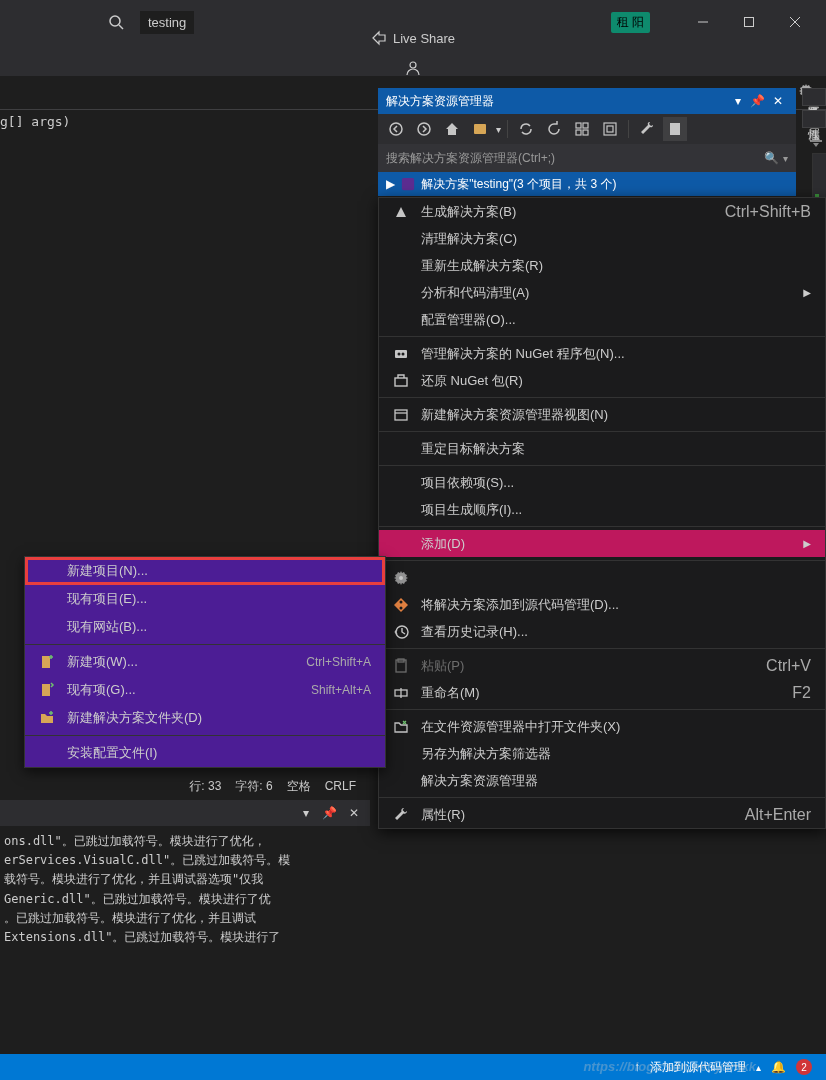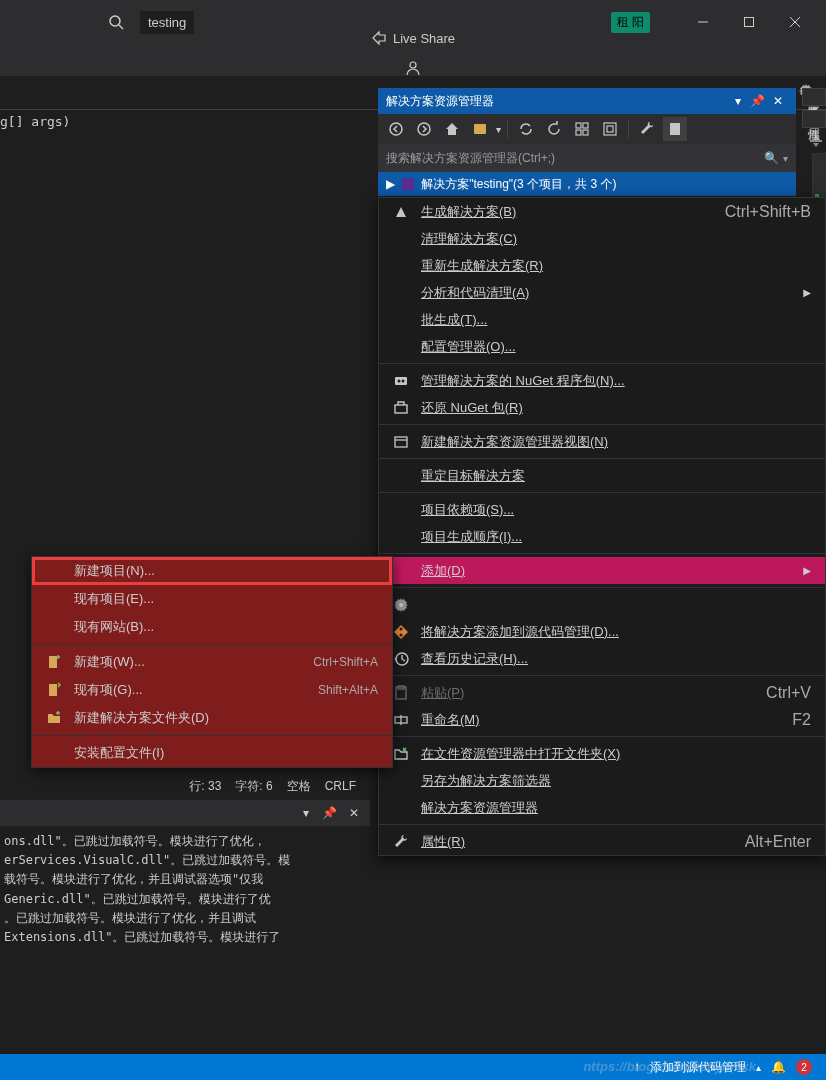--- a/index.html
+++ b/index.html
@@ -21,32 +21,32 @@
 
 .code-snippet { padding: 4px 0 4px 0; color: #ccc; font-family: Consolas, monospace; }
 
 .middle-zone { position: relative; height: 620px; background: #1e1e1e; }
 
 .split-handle { position: absolute; right: 0; top: 0; width: 18px; height: 18px; color: #888; }
 
 .minimap { position: absolute; right: -4px; top: 20px; width: 18px; height: 480px; background: #2d2d30; border: 1px solid #333; }
 .minimap .mk { position: absolute; left: 2px; width: 4px; background: #3a8e3a; }
 
-.submenu { position: absolute; left: 24px; top: 556px; width: 362px; background: #7f1d1d; border: 1px solid #333; box-shadow: 0 4px 12px rgba(0,0,0,0.6); z-index: 50; margin-left: 7px; }
+.submenu { position: absolute; left: 24px; top: 556px; width: 362px; background: #4c1d95; border: 1px solid #333; box-shadow: 0 4px 12px rgba(0,0,0,0.6); z-index: 50; }
 .submenu .item { display: flex; align-items: center; height: 28px; padding: 0 14px; }
 .submenu .item .icon-slot { width: 28px; display: flex; align-items: center; }
 .submenu .item .label { flex: 1; }
 .submenu .item .shortcut { color: #aaa; font-size: 12px; }
 .submenu .item.highlighted { outline: 3px solid #e83e3e; outline-offset: -3px; }
 .submenu .sep { height: 1px; background: #333; margin: 3px 0; }
 
 .context-menu { position: absolute; left: 378px; top: 197px; width: 448px; background: #1b1b1c; border: 1px solid #333; box-shadow: 0 4px 14px rgba(0,0,0,0.7); z-index: 40; }
 .context-menu .item { display: flex; align-items: center; height: 27px; padding: 0 14px; }
 .context-menu .item .icon-slot { width: 28px; display: flex; align-items: center; color: #c5c5c5; }
-.context-menu .item .label { flex: 1; text-decoration: underline; }
+.context-menu .item .label { flex: 1; }
 .context-menu .item .shortcut { color: #aaa; font-size: 16px; }
 .context-menu .item.hover { background: #be185d; }
 .context-menu .item.disabled { color: #6d6d6d; }
 .context-menu .item .arrow { color: #ccc; font-size: 10px; }
 .context-menu .sep { height: 1px; background: #333; margin: 3px 0; }
 
 .solution-panel { position: absolute; right: 30px; top: 88px; width: 418px; background: #252526; z-index: 20; }
 .solution-panel .hdr { height: 26px; background: #0e5aa7; display: flex; align-items: center; padding: 0 8px; color: #fff; font-size: 12px; }
 .solution-panel .hdr .title { flex: 1; }
 .solution-panel .hdr .hbtn { width: 20px; text-align: center; cursor: pointer; }
@@ -256,25 +256,20 @@
 
     </div>
     <div class="item">
       <span class="icon-slot"></span>
     <span class="label">分析和代码清理(A)</span>
 
     <span class="arrow">▶</span>
     </div>
     <div class="item">
       <span class="icon-slot"></span>
-    <span class="label">批生成(T)...</span>
-
-    </div>
-    <div class="item">
-      <span class="icon-slot"></span>
     <span class="label">配置管理器(O)...</span>
 
     </div>
     <div class="sep"></div>
     <div class="item">
       <span class="icon-slot">
         <svg class="ico" viewBox="0 0 16 16" fill="#c5c5c5">
           <rect x="2" y="4" width="12" height="8" rx="1"></rect>
           <circle cx="6" cy="8" r="1.5" fill="#1b1b1c"></circle>
           <circle cx="10" cy="8" r="1.5" fill="#1b1b1c"></circle>

